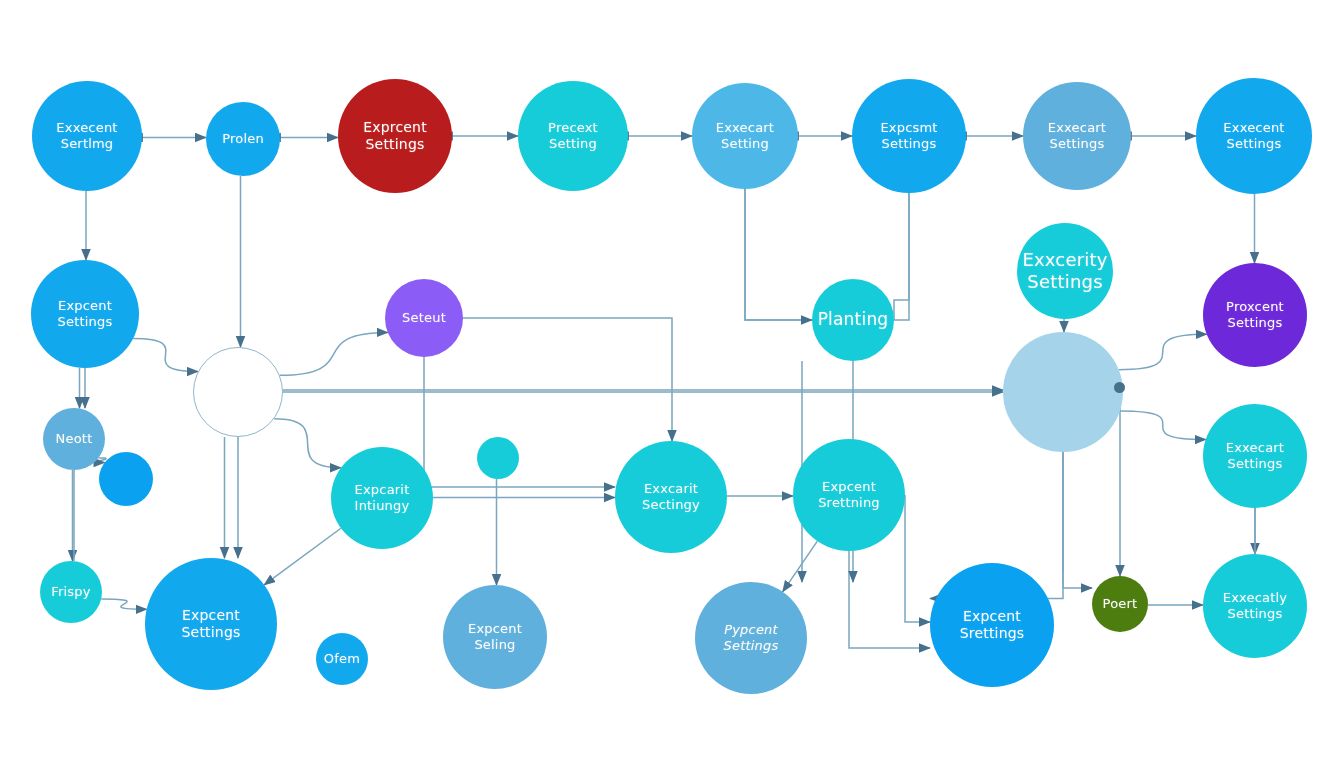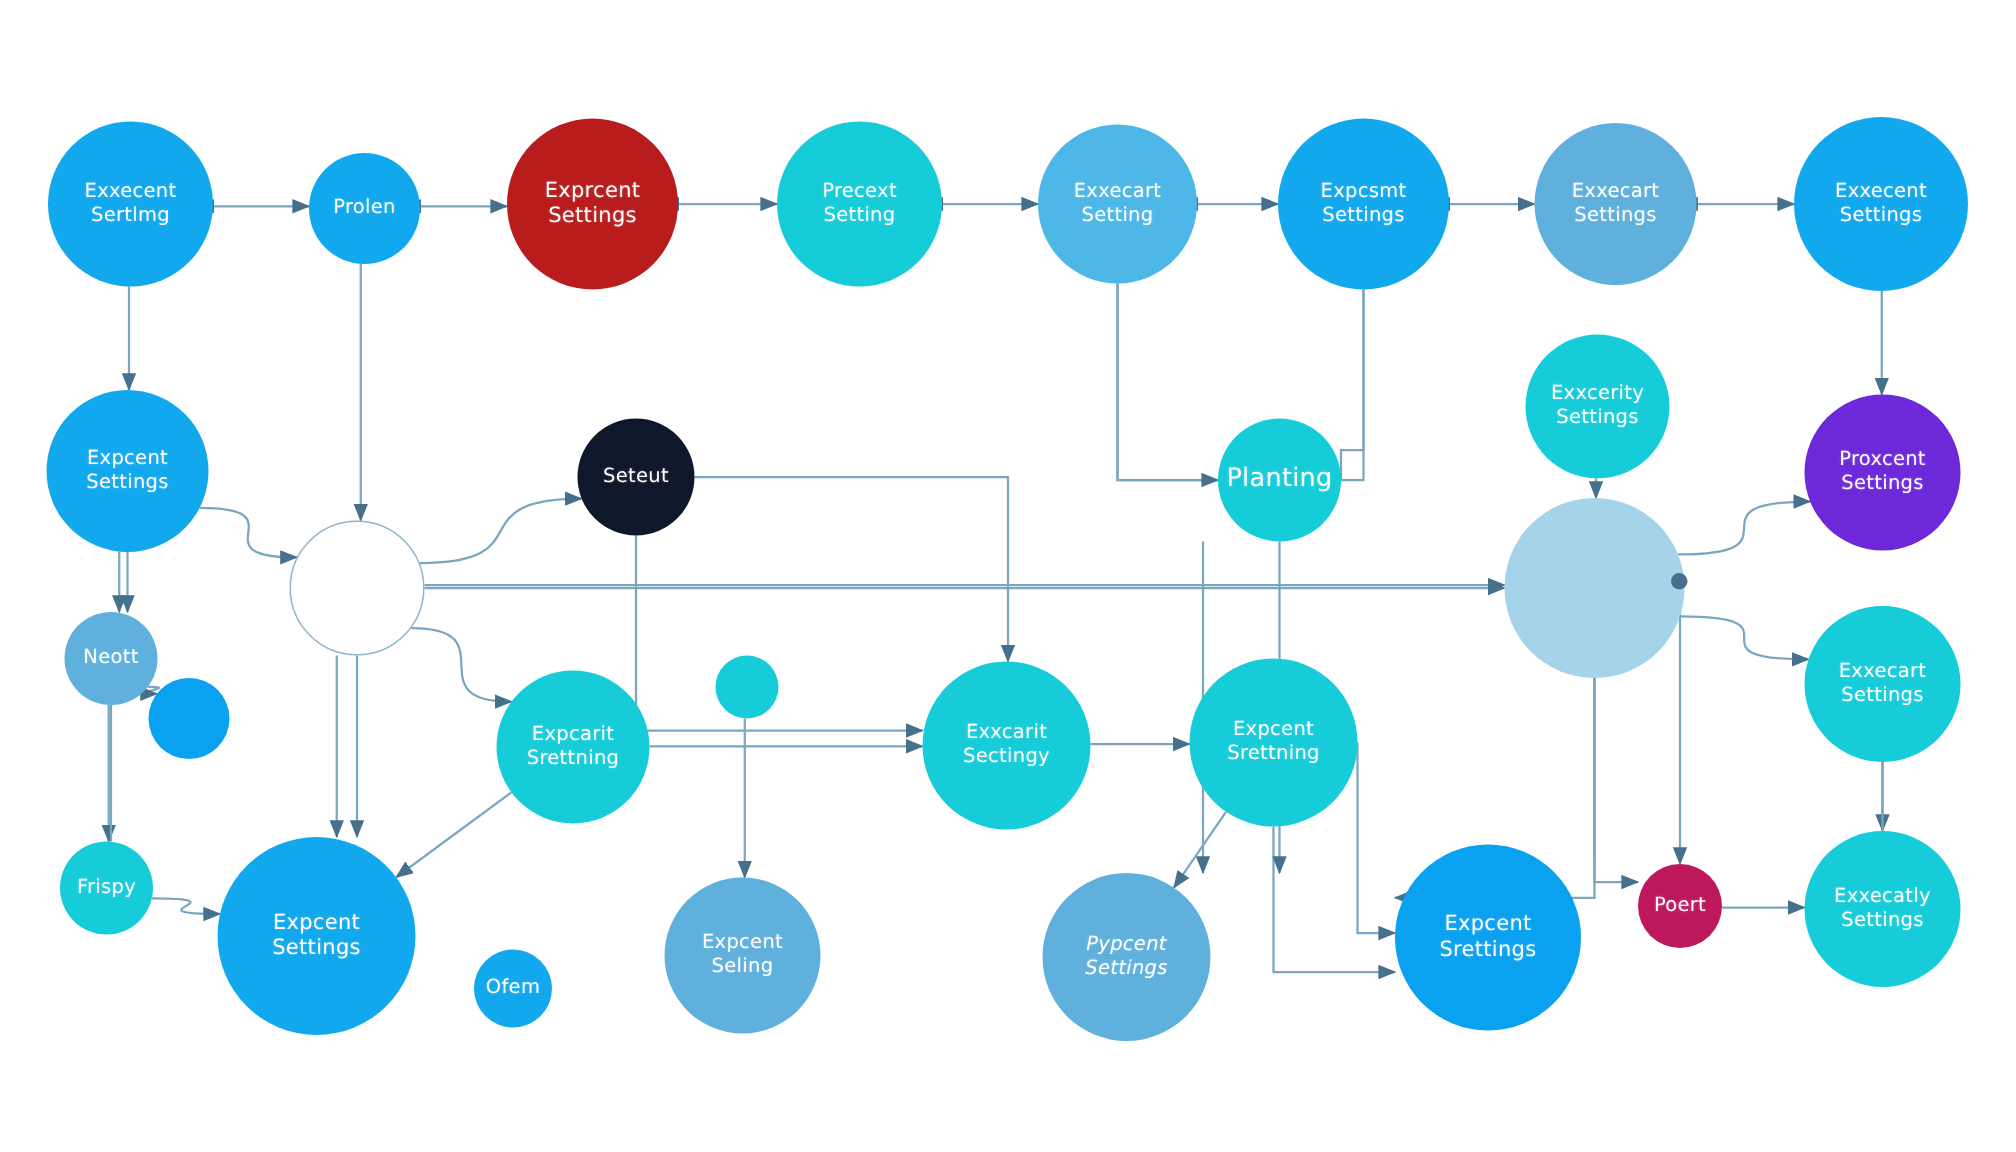--- a/index.html
+++ b/index.html
@@ -137,46 +137,46 @@
         <span class="lbl">Exxecent
 Settings</span>
       </div>
       <div class="node" style="left: 31px; top: 260px; width: 108px; height: 108px; background: rgb(18, 168, 238); font-size: 13px;">
         <span class="lbl">Expcent
 Settings</span>
       </div>
       <div class="node hollow" style="left: 193px; top: 347px; width: 90px; height: 90px; font-size: 13px;">
         <span class="lbl"></span>
       </div>
-      <div class="node" style="left: 385px; top: 279px; width: 78px; height: 78px; background: #0f172a; font-size: 13px;">
+      <div class="node" style="left: 385px; top: 279px; width: 78px; height: 78px; background: #8b5cf6; font-size: 13px;">
         <span class="lbl">Seteut</span>
       </div>
       <div class="node" style="left: 812px; top: 279px; width: 82px; height: 82px; background: rgb(23, 204, 217); font-size: 17px;">
         <span class="lbl">Planting</span>
       </div>
-      <div class="node" style="left: 1017px; top: 223px; width: 96px; height: 96px; background: rgb(23, 204, 217); font-size: 13px;">
+      <div class="node" style="left: 1017px; top: 223px; width: 96px; height: 96px; background: rgb(23, 204, 217); font-size: 18px;">
         <span class="lbl">Exxcerity
 Settings</span>
       </div>
       <div class="node" style="left: 1003px; top: 332px; width: 120px; height: 120px; background: rgb(165, 212, 234); font-size: 13px;">
         <span class="lbl"></span>
       </div>
       <div class="node" style="left: 1203px; top: 263px; width: 104px; height: 104px; background: #6d28d9; font-size: 13px;">
         <span class="lbl">Proxcent
 Settings</span>
       </div>
       <div class="node" style="left: 43px; top: 408px; width: 62px; height: 62px; background: rgb(95, 176, 220); font-size: 13px;">
         <span class="lbl">Neott</span>
       </div>
       <div class="node" style="left: 99px; top: 452px; width: 54px; height: 54px; background: rgb(10, 162, 240); font-size: 13px;">
         <span class="lbl"></span>
       </div>
       <div class="node" style="left: 331px; top: 447px; width: 102px; height: 102px; background: rgb(23, 204, 217); font-size: 13px;">
         <span class="lbl">Expcarit
-Srettning</span>
+Intiungy</span>
       </div>
       <div class="node" style="left: 477px; top: 437px; width: 42px; height: 42px; background: rgb(23, 204, 217); font-size: 13px;">
         <span class="lbl"></span>
       </div>
       <div class="node" style="left: 615px; top: 441px; width: 112px; height: 112px; background: rgb(23, 204, 217); font-size: 13px;">
         <span class="lbl">Exxcarit
 Sectingy</span>
       </div>
       <div class="node" style="left: 793px; top: 439px; width: 112px; height: 112px; background: rgb(23, 204, 217); font-size: 13px;">
         <span class="lbl">Expcent
@@ -201,21 +201,21 @@
 Seling</span>
       </div>
       <div class="node" style="left: 695px; top: 582px; width: 112px; height: 112px; background: rgb(95, 176, 220); font-size: 13px; font-style: italic;">
         <span class="lbl">Pypcent
 Settings</span>
       </div>
       <div class="node" style="left: 930px; top: 563px; width: 124px; height: 124px; background: rgb(10, 162, 240); font-size: 14px;">
         <span class="lbl">Expcent
 Srettings</span>
       </div>
-      <div class="node" style="left: 1092px; top: 576px; width: 56px; height: 56px; background: #be185d; font-size: 13px;">
+      <div class="node" style="left: 1092px; top: 576px; width: 56px; height: 56px; background: #4d7c0f; font-size: 13px;">
         <span class="lbl">Poert</span>
       </div>
       <div class="node" style="left: 1203px; top: 554px; width: 104px; height: 104px; background: rgb(23, 204, 217); font-size: 13px;">
         <span class="lbl">Exxecatly
 Settings</span>
       </div>
     </div>
   <div id="dots-layer">
       <div class="dot" style="left: 1113.5px; top: 381.5px;"></div>
     </div>

